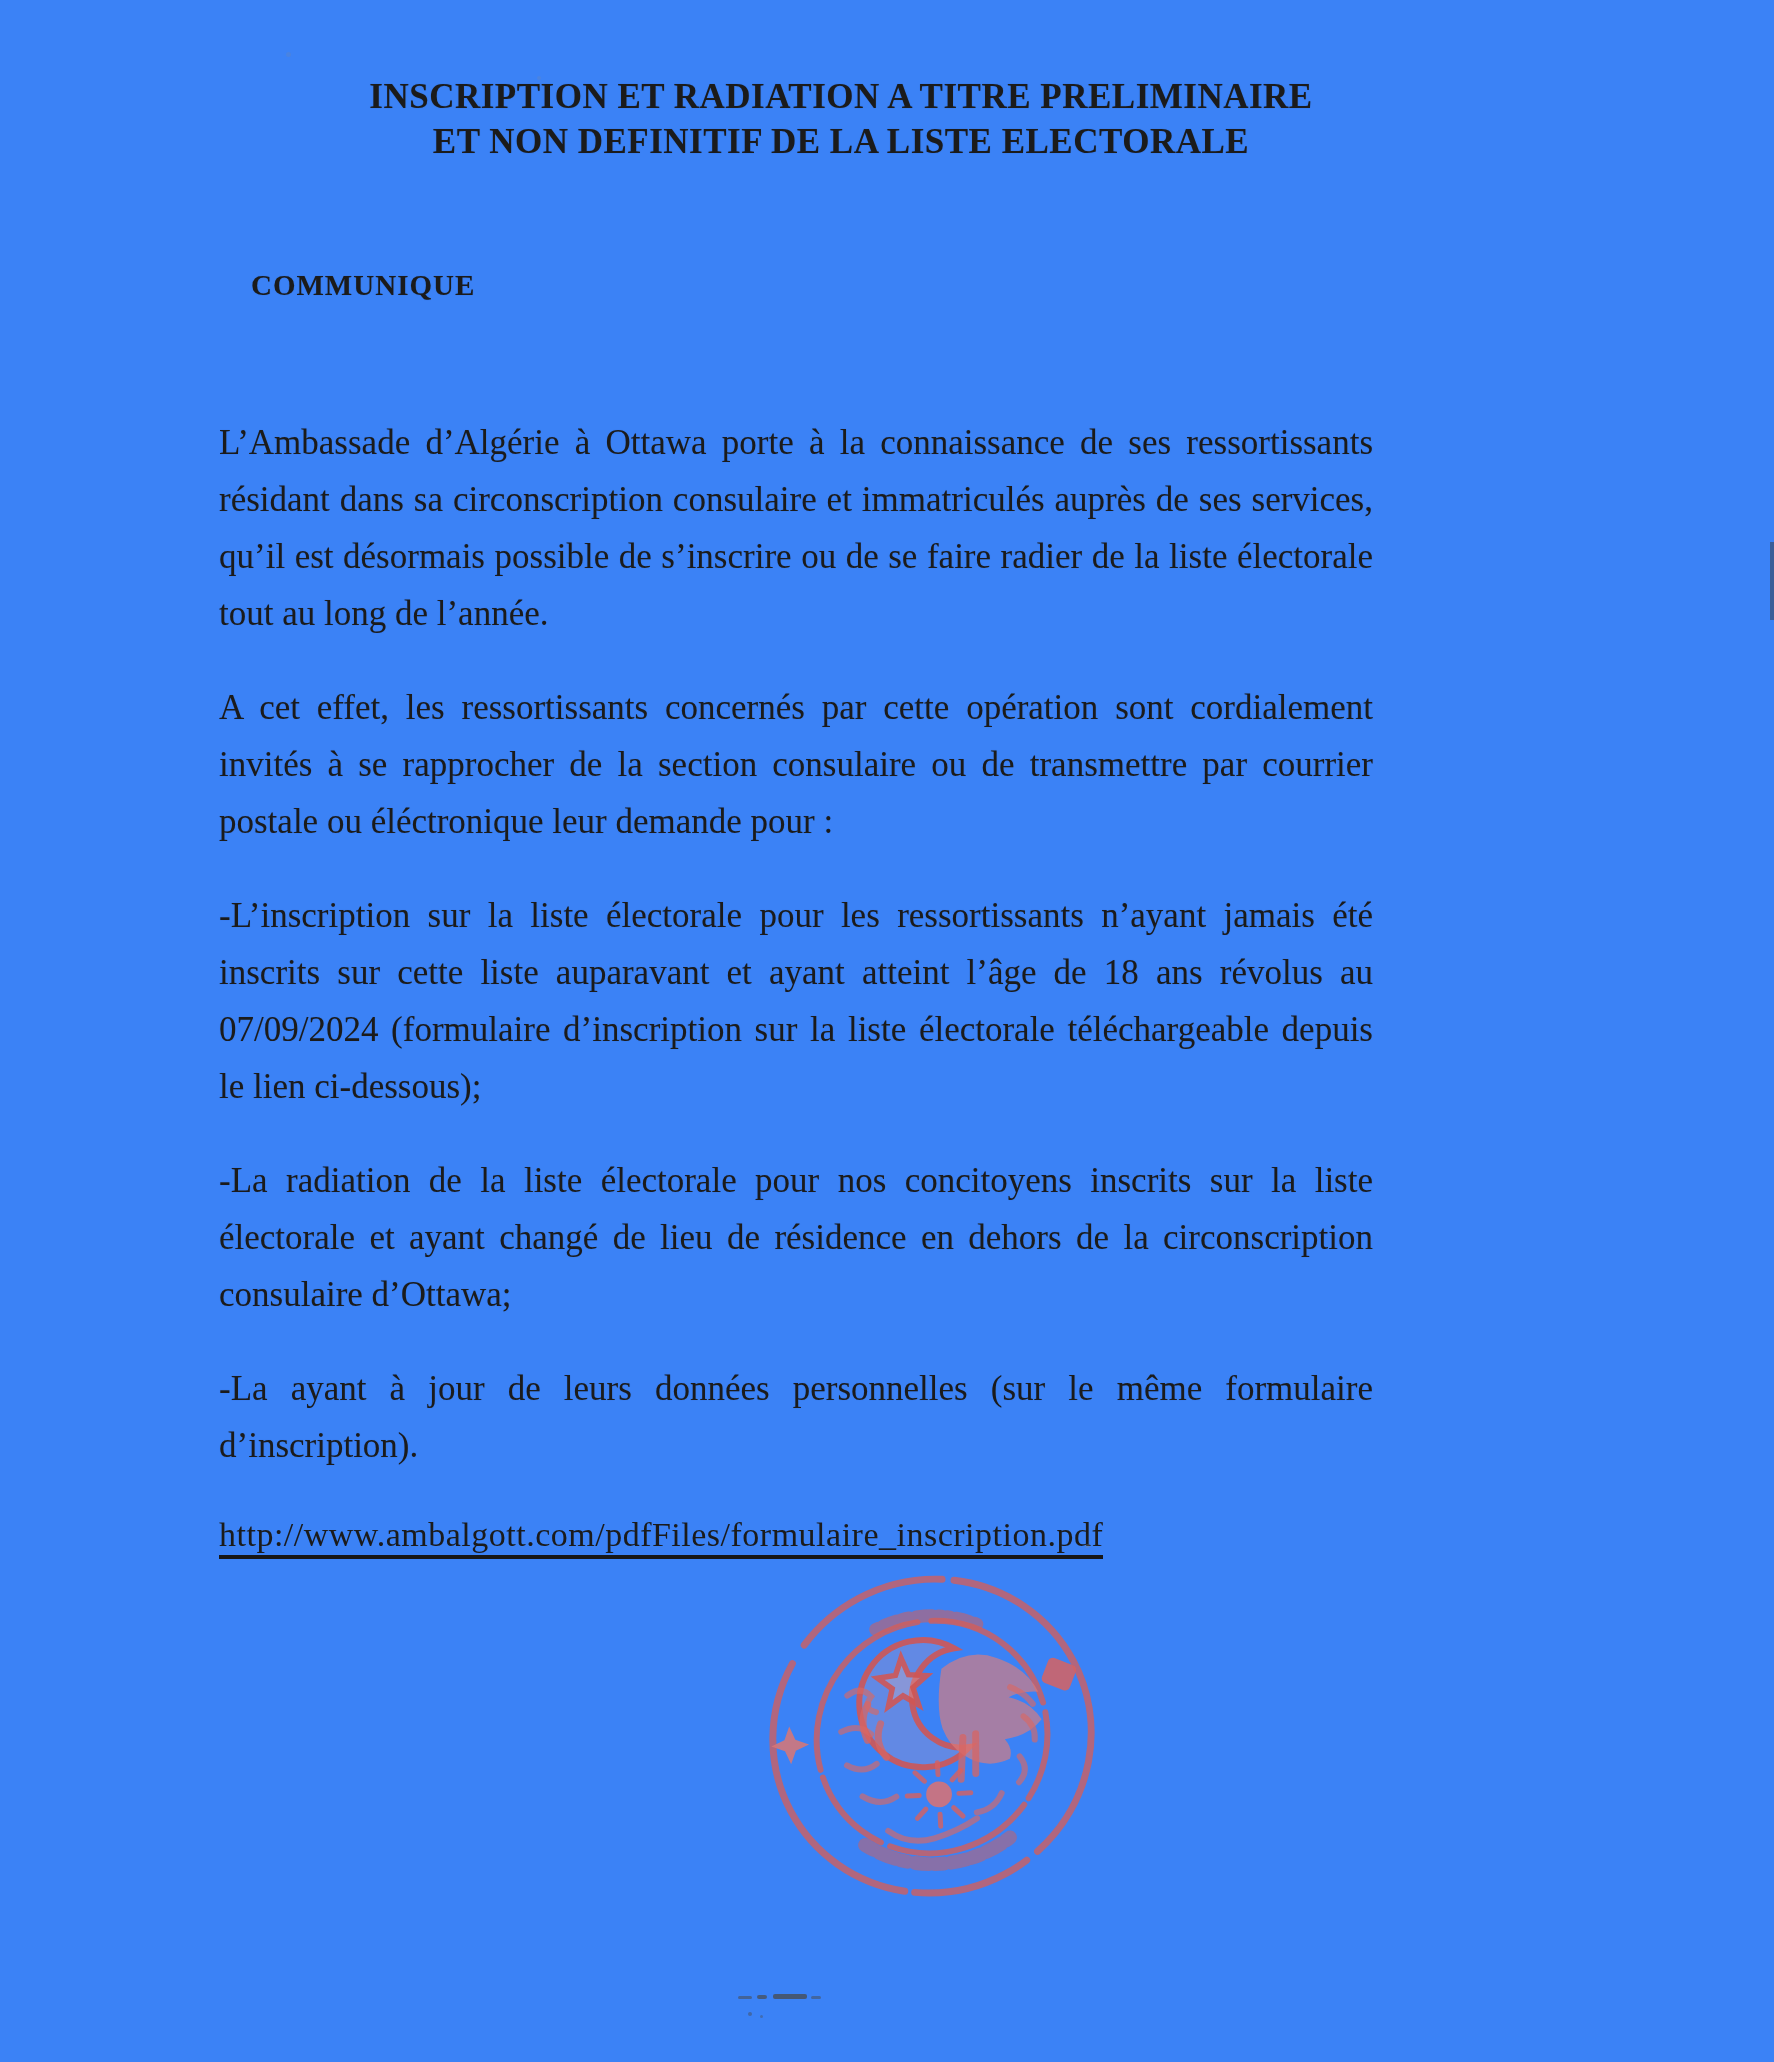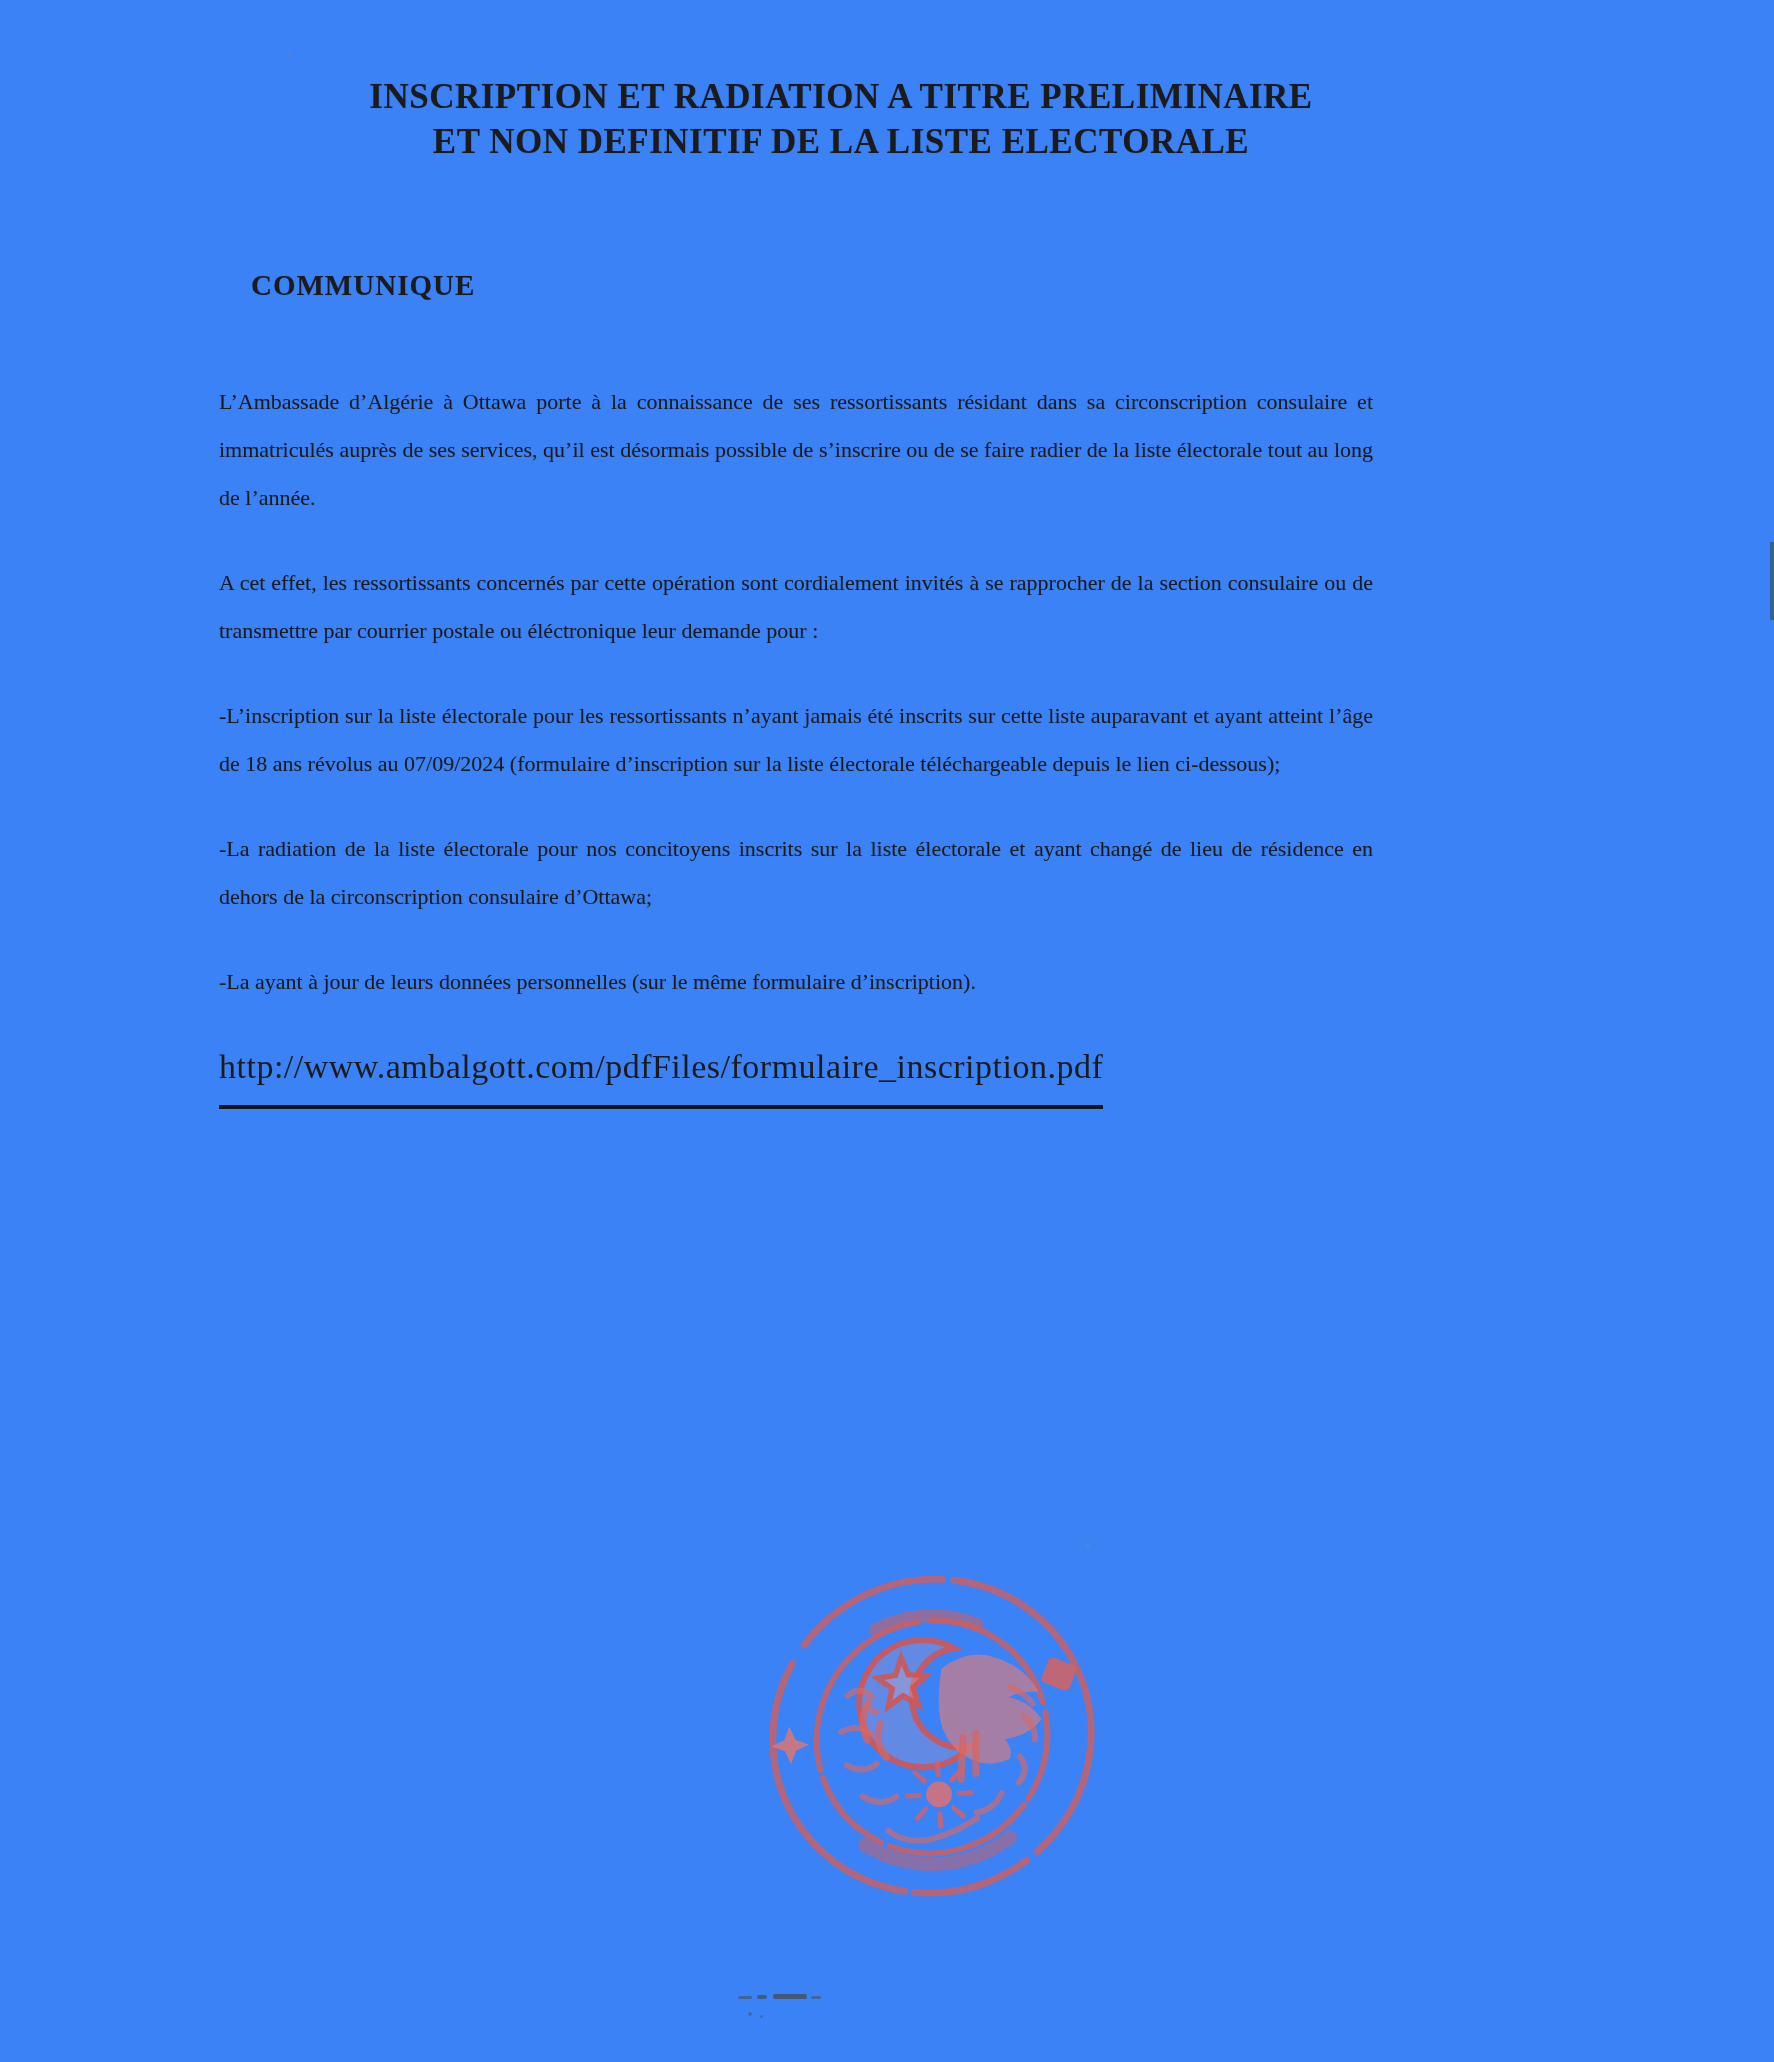--- a/index.html
+++ b/index.html
@@ -26,36 +26,36 @@
   }
   .heading{
     margin-top:105px;
     font-weight:bold;
     font-size:29px;
     letter-spacing:1px;
     transform:translateX(32px);
     text-shadow:0 0 1px rgba(20,20,20,.25);
   }
   .body-block{
-    margin-top:76px;
-    font-size:22px;
-    line-height:48px;
+    margin-top:112px;
+    font-size:35px;
+    line-height:57px;
     text-align:justify;
     text-shadow:0 0 1px rgba(25,25,25,.18);
   }
   .body-block p{margin:0 0 37px 0;}
   .link-line{
     margin-top:2px;
     font-size:34px;
     line-height:48px;
     letter-spacing:0.5px;
   }
   .link-line .url{
     border-bottom:4px solid #171717;
-    padding-bottom:20px;
+    padding-bottom:2px;
   }
   .stamp{
     position:absolute;
     left:764px;top:1572px;
     width:338px;height:328px;
     transform:rotate(-3deg);
     opacity:.95;
   }
   .scan-smudge{position:absolute;top:1994px;left:738px;width:109px;height:30px;}
   .scan-smudge i{position:absolute;background:#4a4a4a;border-radius:2px;display:block;}

